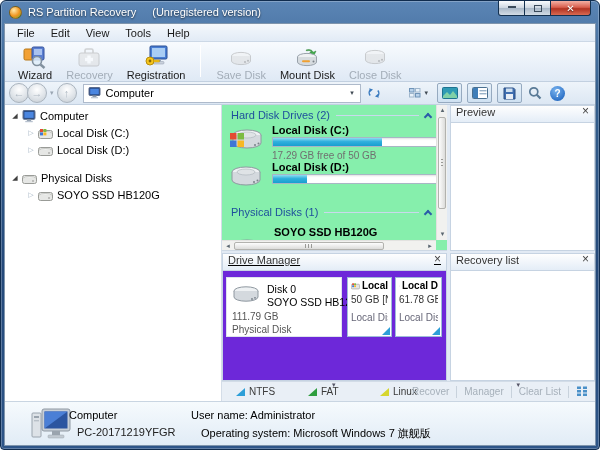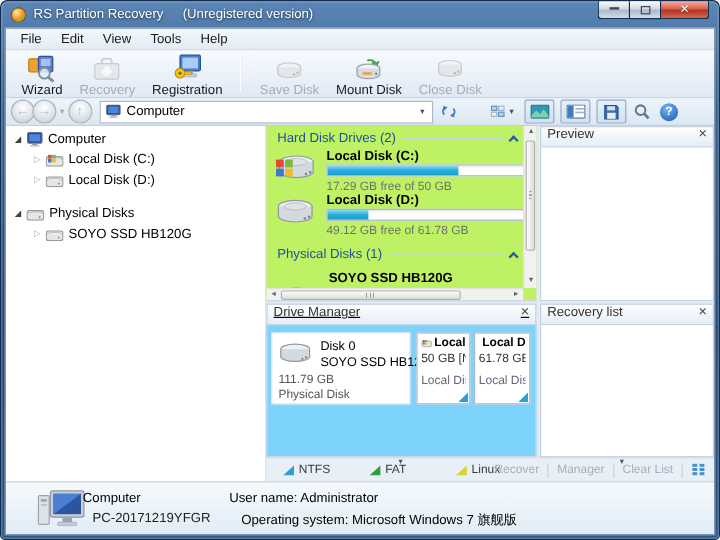--- a/index.html
+++ b/index.html
@@ -62,21 +62,21 @@
   .rightside { flex:1; display:flex; flex-direction:column; min-width:0; }
   .panels { flex:1; display:flex; gap:3px; background:#e2eaf4; min-height:0; }
   .midcol { width:225px; flex:0 0 auto; display:flex; flex-direction:column; gap:2px; min-height:0; }
   .rightcol { flex:1; display:flex; flex-direction:column; gap:2px; min-width:0; }
 
   .panel { display:flex; flex-direction:column; min-height:0; }
   .panel-h { height:18px; flex:0 0 auto; background:linear-gradient(#fefefe,#e4edf7); border:1px solid #c6d3e2; display:flex; padding:0 5px; color:#333; }
   .panel-h .pclose { margin-left:auto; font-size:12px; color:#444; line-height:10px; }
   .panel-b { flex:1; background:#fff; border:1px solid #c6d3e2; border-top:none; position:relative; overflow:hidden; }
 
-  .mainview { height:146px; flex:0 0 auto; background:#bef264; position:relative; overflow:hidden; border-bottom:1px solid #cdd8e4; }
+  .mainview { height:146px; flex:0 0 auto; background:#86efac; position:relative; overflow:hidden; border-bottom:1px solid #cdd8e4; }
   .drivemgr { flex:1;text-decoration:underline; }
   .preview { height:146px; flex:0 0 auto; }
   .recovery { flex:1; }
   .abs { position:absolute; }
 
   .sect-h { display:flex; align-items:center; color:#1e4f9c; }
   .sect-h .line { flex:1; height:1px; background:#c9d9ec; margin:0 6px; }
   .chev { width:6px; height:6px; border-top:2px solid #2a5ca8; border-right:2px solid #2a5ca8; transform:rotate(-45deg); margin-top:3px; }
   .dname { font-weight:bold; color:#000; }
   .dfree { color:#707070; font-size:10px; }
@@ -90,21 +90,21 @@
   .vscroll .sarrow { width:11px; height:11px; }
   .hscroll .sarrow { width:12px; }
   .vthumb { position:absolute; left:1px; right:1px; top:12px; height:92px; background:linear-gradient(90deg,#fdfdfd,#dcdcda); border:1px solid #b2b2ae; border-radius:2px; }
   .vthumb .grip { position:absolute; left:2px; right:2px; top:50%; height:7px; margin-top:-4px; background:repeating-linear-gradient(#9a9a96 0 1px,transparent 1px 3px); }
   .vscroll .sarrow.down { position:absolute; bottom:0; left:0; }
   .hthumb { height:8px; flex:0 0 150px; background:linear-gradient(#fdfdfd,#dcdcda); border:1px solid #b2b2ae; border-radius:2px; position:relative; }
   .hthumb .grip { position:absolute; top:1px; bottom:1px; left:50%; width:7px; margin-left:-4px; background:repeating-linear-gradient(90deg,#9a9a96 0 1px,transparent 1px 3px); }
   .hspacer { flex:1; }
 
   
-  .dmbody { background:#7dd3fc; }
+  .dmbody { background:#6d28d9; }
   .diskcard { left:3px; top:6px; width:116px; height:60px; background:#fff; border:1px solid #dde4ec; }
   .pcard { top:6px; width:45px; height:60px; background:#fff; border:1px solid #9fbcd8; padding:2px 3px; }
   .pcard .prow { display:flex; align-items:center; white-space:nowrap; overflow:hidden; }
   .pcard .plabel { font-weight:bold; font-size:10px; margin-left:2px; }
   .pcard .psize { font-size:10px; color:#333; margin-top:3px; white-space:nowrap; overflow:hidden; }
   .pcard .ptype { font-size:10px; color:#667; margin-top:7px; white-space:nowrap; overflow:hidden; }
   .ctri { position:absolute; right:1px; bottom:1px; width:0; height:0; border-left:8px solid transparent; border-bottom:8px solid #2d9fd8; }
   .small-grey { font-size:10px; color:#555; }
 
   
@@ -374,21 +374,20 @@
                   <path d="M4 10 v8 a14 5 0 0 0 28 0 v-8" fill="#d4d9de" stroke="#8f98a0"></path>
                   <ellipse cx="18" cy="10" rx="9" ry="3" fill="#dfe3e6" stroke="#aab2b8" stroke-width=".6"></ellipse>
                   <circle cx="26" cy="20" r="1" fill="#788088"></circle>
                     <circle cx="29.5" cy="18.6" r="1" fill="#788088"></circle>
                 </svg>
               </div>
               <div class="abs dname" style="left:50px; top:56px;">Local Disk (D:)</div>
               <div class="abs cbar" style="left:50px; top:69px;">
                 <div class="fill" style="width: 20%;"></div>
               </div>
-              <div class="abs dfree" style="left:50px; top:82px;">49.12 GB free of 61.78 GB</div>
 
               <div class="abs sect-h" style="left:9px; top:101px; right:16px;">
                 <span>Physical Disks (1)</span>
                 <span class="line"></span>
                 <span class="chev"></span>
               </div>
               <div class="abs dname" style="left:52px; top:121px;">SOYO SSD HB120G</div>
               <div class="abs" style="left:8px; top:133px;">
                 <svg width="34" height="14" viewBox="0 0 34 14">
                     <ellipse cx="17" cy="7" rx="14" ry="5" fill="#eef1f3" stroke="#8f98a0"></ellipse>

